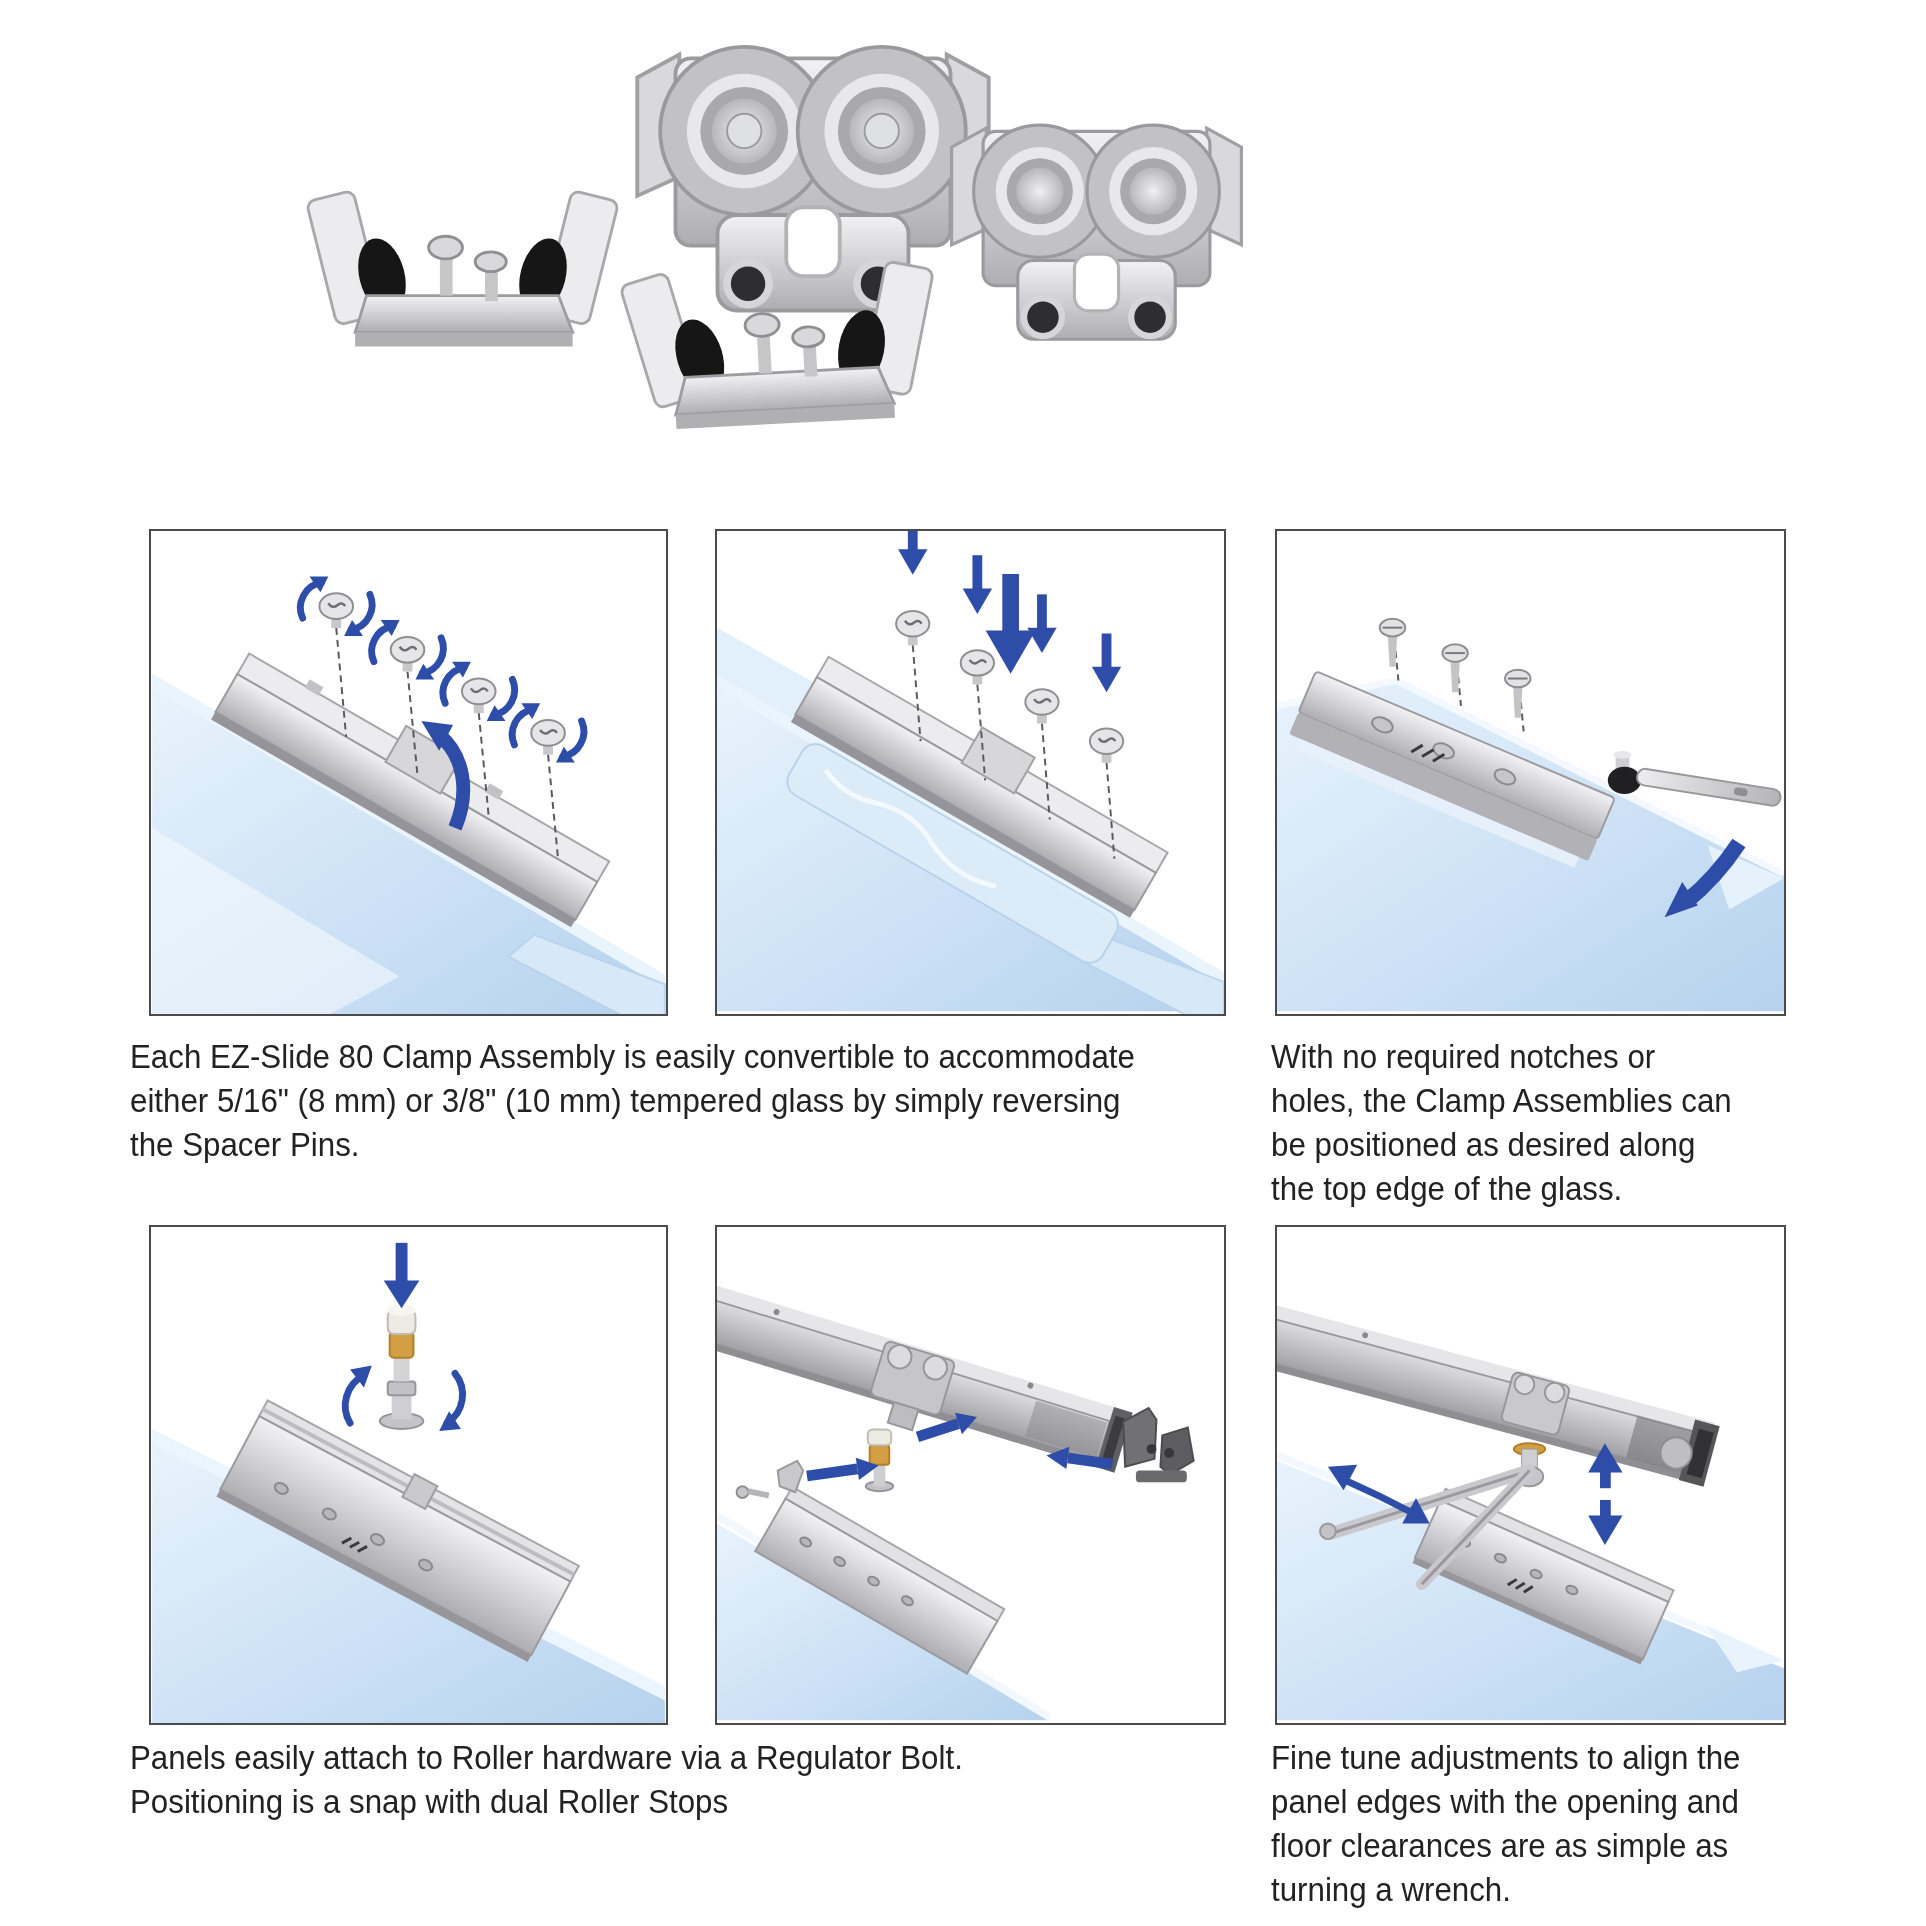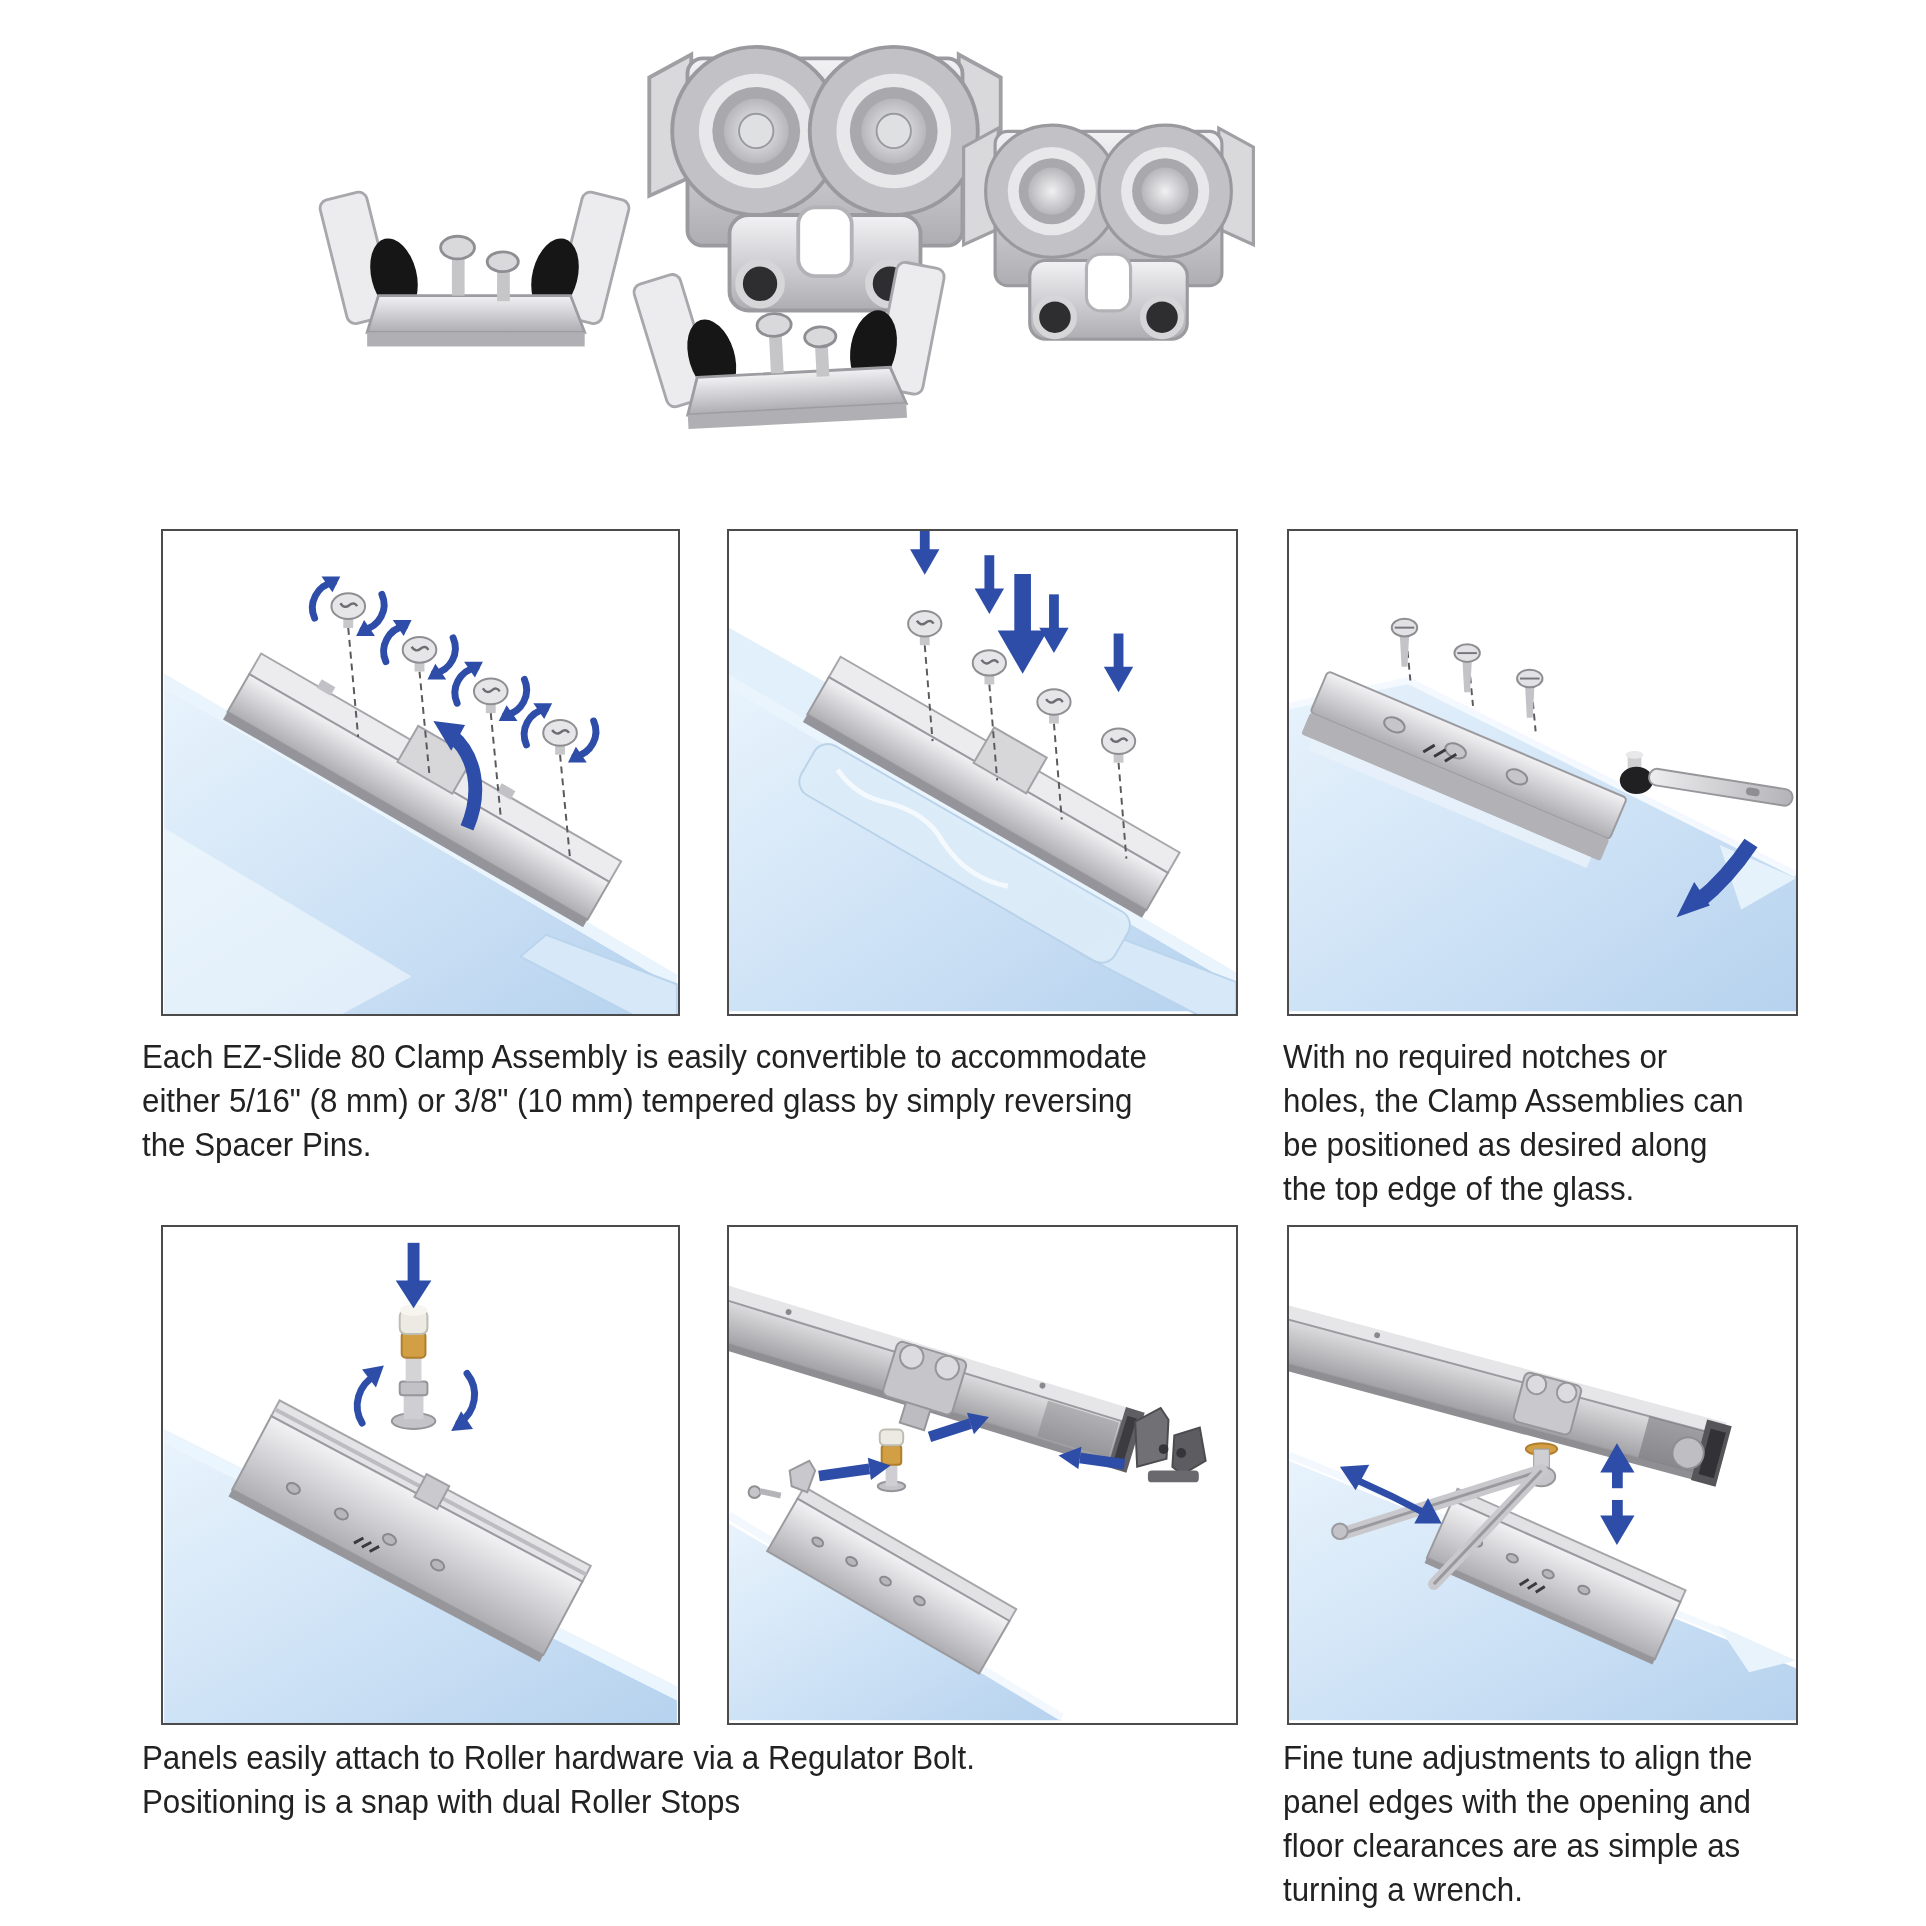--- a/index.html
+++ b/index.html
@@ -1,18 +1,18 @@
 <!DOCTYPE html>
 <html><head>
 <meta charset="utf-8">
 <style>
   html,body{margin:0;padding:0;background:#fff;}
   body{width:1927px;height:1927px;position:relative;overflow:hidden;
        font-family:"Liberation Sans",sans-serif;}
-  .canvas{position:absolute;left:12px;top:0;width:1703px;height:1927px;background:#fff;}
+  .canvas{position:absolute;left:0;top:0;width:1703px;height:1927px;background:#fff;}
   .hero-item{position:absolute;}
   .panel{position:absolute;border:2px solid #4b4b4b;background:#fff;box-sizing:border-box;}
   .panel svg{display:block;width:100%;height:100%;}
   .cap{position:absolute;color:#222;font-size:34px;line-height:44px;white-space:nowrap;
        transform:scaleX(.92);transform-origin:0 0;}
   .capline{white-space:nowrap;}
   .arcB{fill:none;stroke:#2d4da8;stroke-width:7;stroke-linecap:round;}
   .arrB{fill:#2d4da8;}
   .dash{stroke:#5a5a5e;stroke-width:2;stroke-dasharray:7 5;}
 </style>

